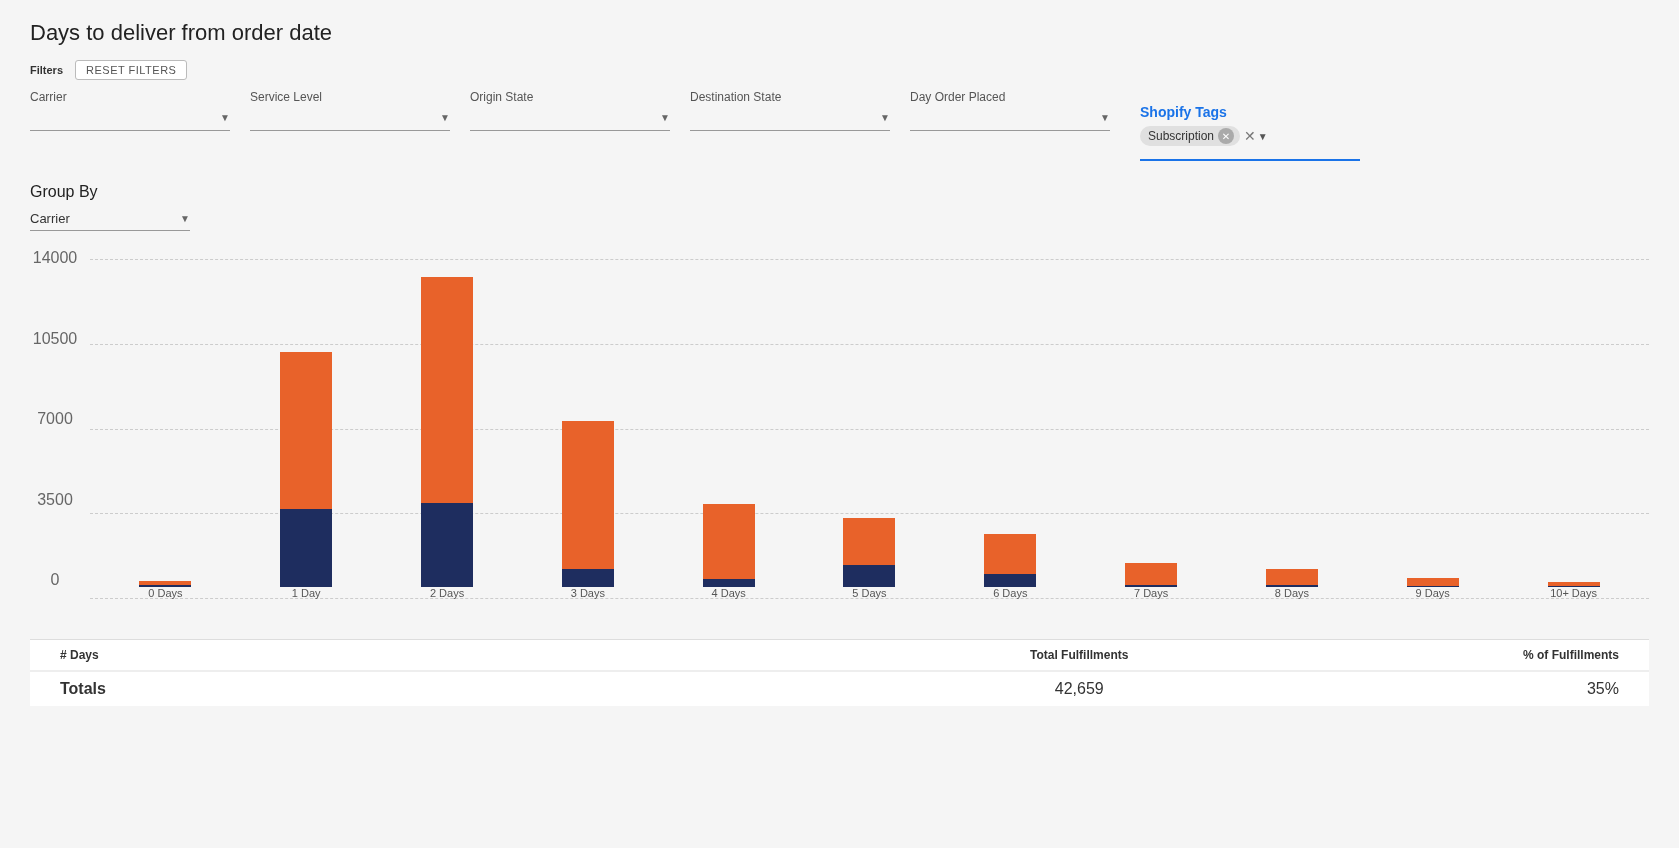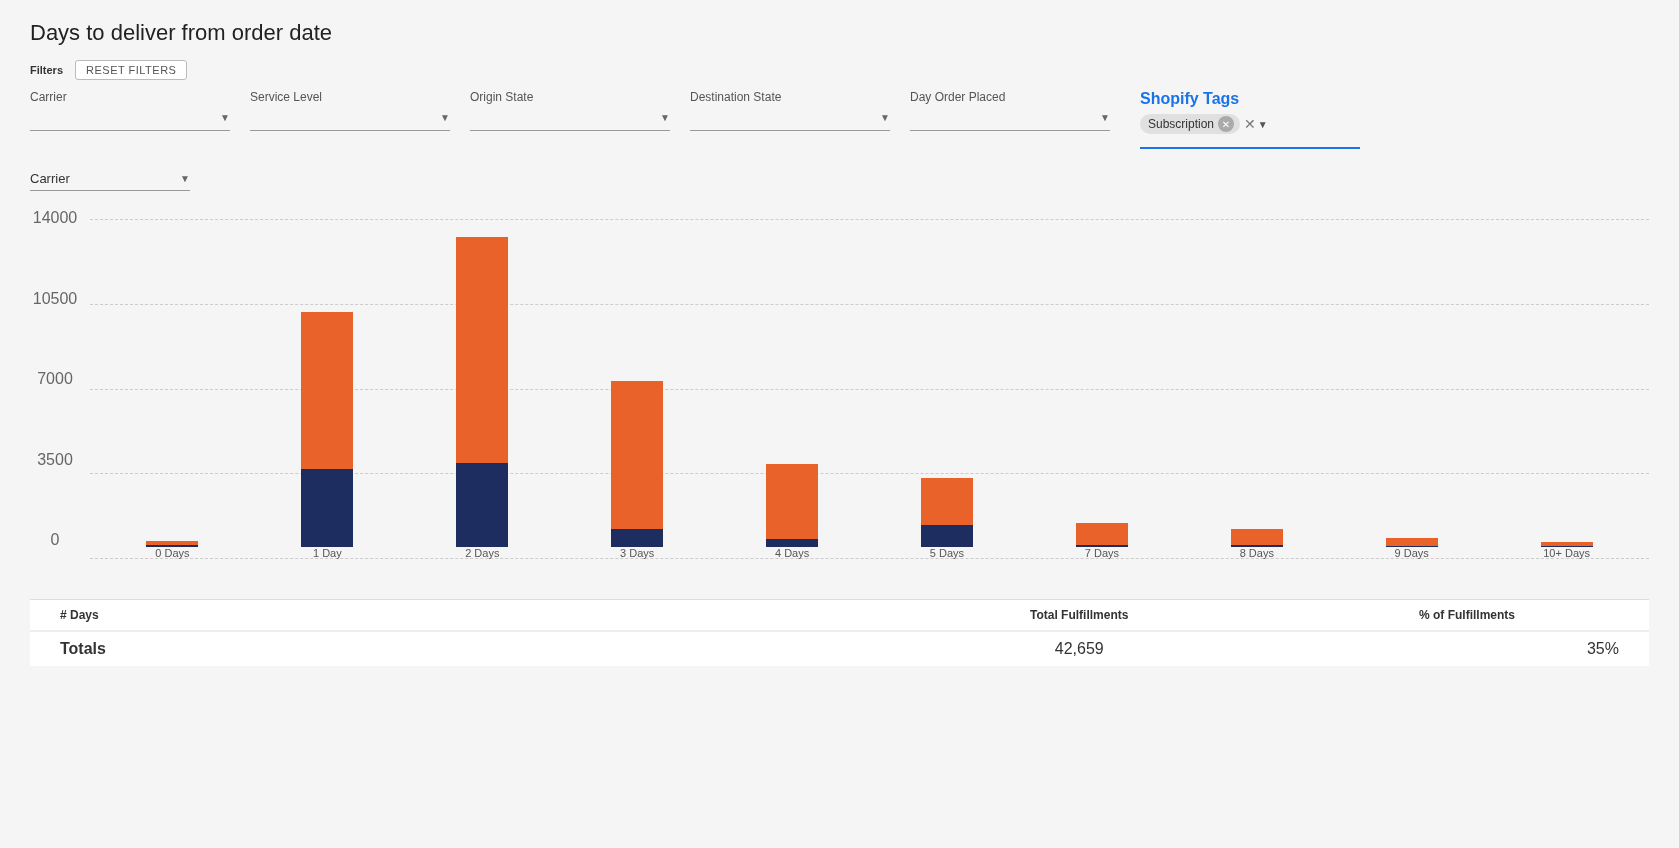--- a/index.html
+++ b/index.html
@@ -80,24 +80,25 @@
       color: #666;
       margin-left: 4px;
     }
     .shopify-tags-section {
       display: flex;
       flex-direction: column;
       min-width: 220px;
       margin-left: 10px;
     }
     .shopify-tags-label {
-      font-size: 16px;
+      font-size: 14px;
       font-weight: 600;
       color: #1a73e8;
       margin-bottom: 6px;
+      margin-top: 14px;
     }
     .shopify-tags-input-row {
       display: flex;
       align-items: center;
       border-bottom: 2px solid #1a73e8;
       padding-bottom: 13px;
     }
     .tag-chip {
       display: flex;
       align-items: center;
@@ -256,21 +257,21 @@
       background: #fff;
       border-bottom: 1px solid #eee;
     }
     .summary-col {
       font-size: 12px;
       font-weight: 600;
       color: #333;
     }
     .col-days { flex: 1; }
     .col-total { flex: 1; text-align: center; }
-    .col-pct { flex: 0 0 200px; text-align: left; }
+    .col-pct { flex: 0 0 200px; text-align: right; }
     .summary-data-row {
       display: flex;
       padding: 8px 30px;
       background: #fff;
       border-top: 1px solid #eee;
     }
     .summary-data-col {
       font-size: 16px;
       color: #333;
     }
@@ -341,20 +342,21 @@
         </div>
         <span class="tags-clear-btn">✕</span>
         <span class="tags-chevron">▼</span>
         <input class="tags-text-input" type="text" value="" style="">
       </div>
     </div>
 
   </div>
 
   <div class="group-by-section">
+    <div class="group-by-label">Group By</div>
     <div class="group-by-select">
       <span class="group-by-value">Carrier</span>
       <span class="filter-chevron">▼</span>
     </div>
   </div>
 
   <div class="chart-container">
     <div class="y-axis-labels">
 
     <span class="y-label">0</span>
@@ -411,20 +413,27 @@
           </div>
           <div class="bar-group">
             <div class="bar-stack">
               <div class="bar-segment-navy" style="height: 22px;"></div>
               <div class="bar-segment-orange" style="height: 47px;"></div>
             </div>
             <span class="bar-x-label">5 Days</span>
           </div>
           <div class="bar-group">
             <div class="bar-stack">
+              <div class="bar-segment-navy" style="height: 13px;"></div>
+              <div class="bar-segment-orange" style="height: 40px;"></div>
+            </div>
+            <span class="bar-x-label">6 Days</span>
+          </div>
+          <div class="bar-group">
+            <div class="bar-stack">
               <div class="bar-segment-navy" style="height: 2px;"></div>
               <div class="bar-segment-orange" style="height: 22px;"></div>
             </div>
             <span class="bar-x-label">7 Days</span>
           </div>
           <div class="bar-group">
             <div class="bar-stack">
               <div class="bar-segment-navy" style="height: 2px;"></div>
               <div class="bar-segment-orange" style="height: 16px;"></div>
             </div>

